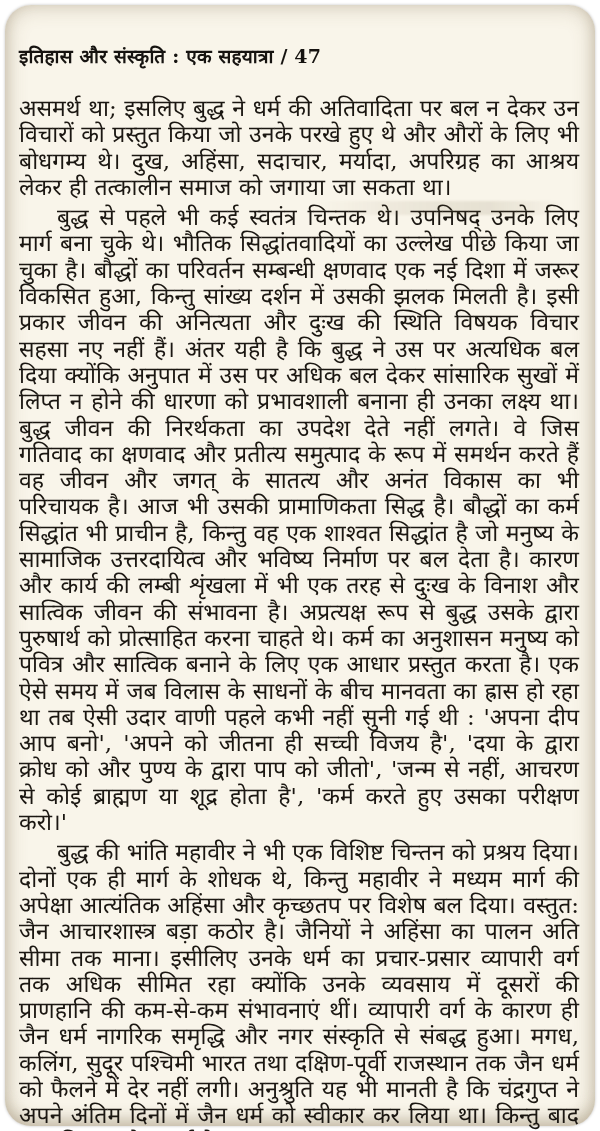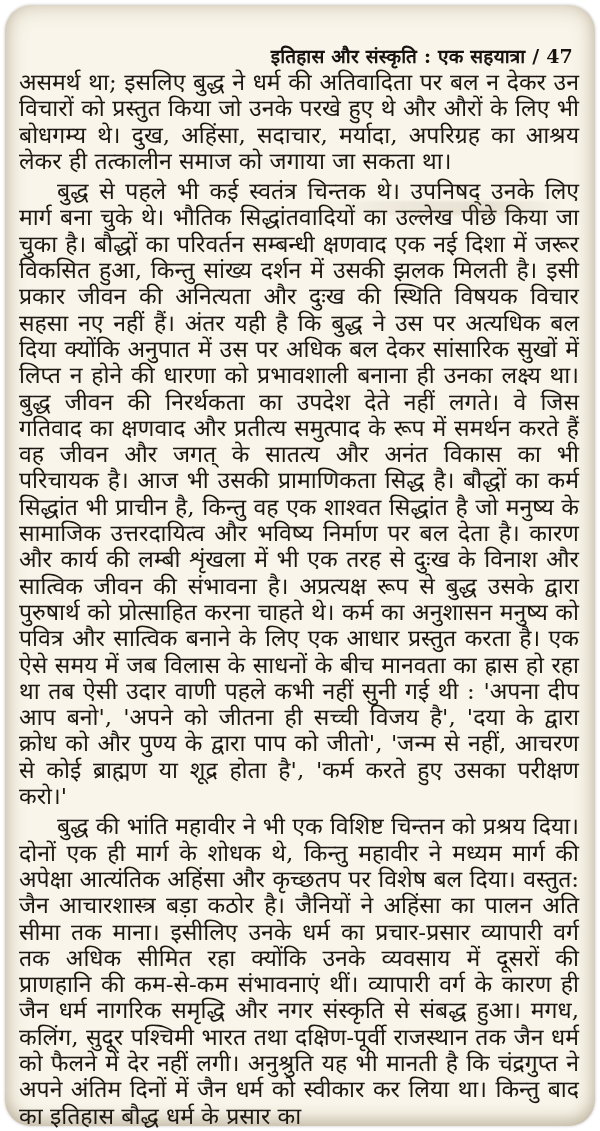--- a/index.html
+++ b/index.html
@@ -32,25 +32,25 @@
         #d9cba9 100%);
     box-shadow:
       inset 0 0 22px rgba(110, 90, 55, 0.30),
       inset 0 -6px 14px rgba(100, 80, 45, 0.22),
       0 0 3px rgba(0,0,0,0.25);
     box-sizing: border-box;
     padding: 38px 16px 20px 14px;
     color: #181512;
   }
   .page-header {
-    text-align: right;
     font-weight: bold;
     font-size: 19px;
     letter-spacing: 0.2px;
     padding-right: 6px;
+    margin-bottom: 26px;
     color: #161310;
   }
   .page-body {
     font-size: 23px;
     line-height: 26.3px;
     text-align: justify;
     color: #1b1712;
   }
   .page-body p {
     margin: 0 0 4px 0;

